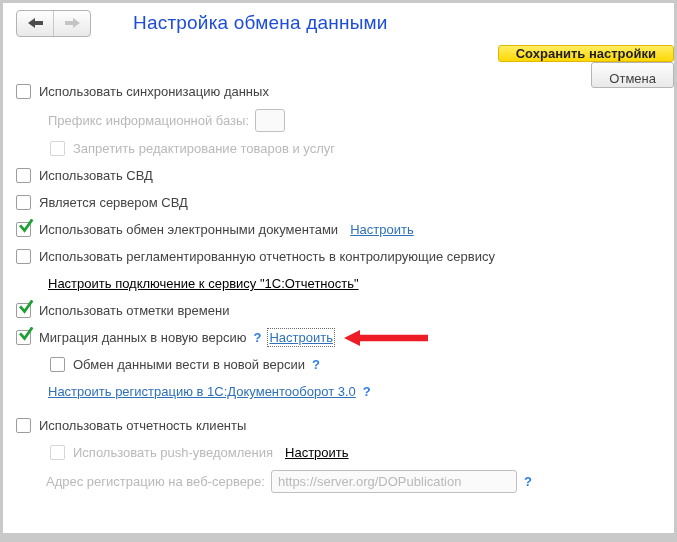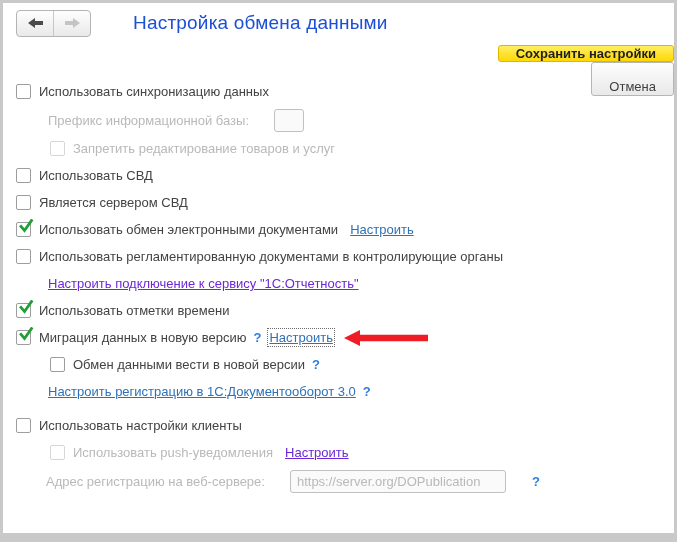--- a/index.html
+++ b/index.html
@@ -33,58 +33,58 @@
   
   .toolbar { display: flex; align-items: flex-end; margin-top: 8px; height: 27px; flex-direction: column; }
   .btn { height: 26px; font-size: 13px; border-radius: 3px; cursor: pointer;
          font-family: "Liberation Sans", sans-serif; }
   .btn-save {
     padding: 0 17px; font-weight: bold; color: #1f1f1f;
     background: linear-gradient(#ffee63, #ffd803);
     border: 1px solid #dfb700;
   }
   .btn-cancel {
-    margin-left: 9px; padding: 16px 17px; color: #3f3f3f;
+    margin-left: 9px; padding: 8px 17px; color: #3f3f3f;
     background: linear-gradient(#fdfdfd, #e9e9e9);
     border: 1px solid #b5b5b5;
   }
 
   
   .rows { margin-top: 6px; }
   .row { display: flex; align-items: center; height: 27px; font-size: 13px; }
-  .row.tall { height: 30px; gap: 19px; }
+  .row.tall { height: 30px; }
   .row.gap-above { margin-top: 7px; }
   .ind1 { padding-left: 32px; }
   .ind2 { padding-left: 34px; }
 
   .cb {
     width: 15px; height: 15px; flex: 0 0 auto;
     border: 1px solid #9d9d9d; border-radius: 2px;
     background: #fff; position: relative; margin-right: 8px; cursor: pointer;
   }
   .cb.disabled { border-color: #d6d6d6; cursor: default; }
   .cb .checkmark { position: absolute; top: -4px; left: 1px; }
 
   .lbl { color: #434343; white-space: nowrap; }
   .lbl.disabled { color: #b9b9b9; }
 
   .link { color: #2e71b8; text-decoration: underline; cursor: pointer; white-space: nowrap; }
-  .link.disabled { color: #6d28d9; cursor: default; }
+  .link.disabled { color: #000000; cursor: default; }
   .link.focused { outline: 1px dotted #6b6b6b; outline-offset: 1px; }
 
   .help { color: #2d7de4; font-weight: bold; cursor: pointer; margin-left: 7px; }
 
   .text-input {
     height: 23px; border: 1px solid #c0c0c0; border-radius: 3px;
     font-family: "Liberation Sans", sans-serif; font-size: 13px;
     color: #434343; padding: 0 6px;
   }
   .text-input::placeholder { color: #b9b9b9; opacity: 1; }
   .prefix-input { width: 30px; margin-left: 6px; }
-  .address-input { width: 216px; margin-left: 6px; color: #b9b9b9; }
+  .address-input { width: 246px; margin-left: 6px; color: #b9b9b9; }
 
   .ml8 { margin-left: 8px; }
   .ml12 { margin-left: 12px; }
   .red-arrow { margin-left: 10px; display: inline-flex; }
 </style>
 </head>
 <body>
 
 <div class="window">
   <div class="content">
@@ -144,21 +144,21 @@
           <svg class="checkmark" width="16" height="15" viewBox="0 0 16 15">
               <path d="M3 7.5 L6.5 11.5 L13.5 1.5" stroke="#21a038" stroke-width="2.8" fill="none" stroke-linecap="square"></path>
             </svg>
         </span>
         <span class="lbl">Использовать обмен электронными документами</span>
         <span class="link ml12">Настроить</span>
       </div>
 
       <div class="row">
         <span class="cb"></span>
-        <span class="lbl">Использовать регламентированную документами в контролирующие органы</span>
+        <span class="lbl">Использовать регламентированную отчетность в контролирующие сервису</span>
       </div>
 
       <div class="row ind1">
         <span class="link disabled">Настроить подключение к сервису "1С:Отчетность"</span>
       </div>
 
       <div class="row">
         <span class="cb">
           <svg class="checkmark" width="16" height="15" viewBox="0 0 16 15">
               <path d="M3 7.5 L6.5 11.5 L13.5 1.5" stroke="#21a038" stroke-width="2.8" fill="none" stroke-linecap="square"></path>
@@ -189,21 +189,21 @@
         <span class="help">?</span>
       </div>
 
       <div class="row ind1">
         <span class="link">Настроить регистрацию в 1С:Документооборот 3.0</span>
         <span class="help">?</span>
       </div>
 
       <div class="row gap-above">
         <span class="cb"></span>
-        <span class="lbl">Использовать настройки клиенты</span>
+        <span class="lbl">Использовать отчетность клиенты</span>
       </div>
 
       <div class="row ind2">
         <span class="cb disabled"></span>
         <span class="lbl disabled">Использовать push-уведомления</span>
         <span class="link disabled ml12">Настроить</span>
       </div>
 
       <div class="row tall" style="padding-left:30px;">
         <span class="lbl disabled">Адрес регистрацию на веб-сервере:</span>

